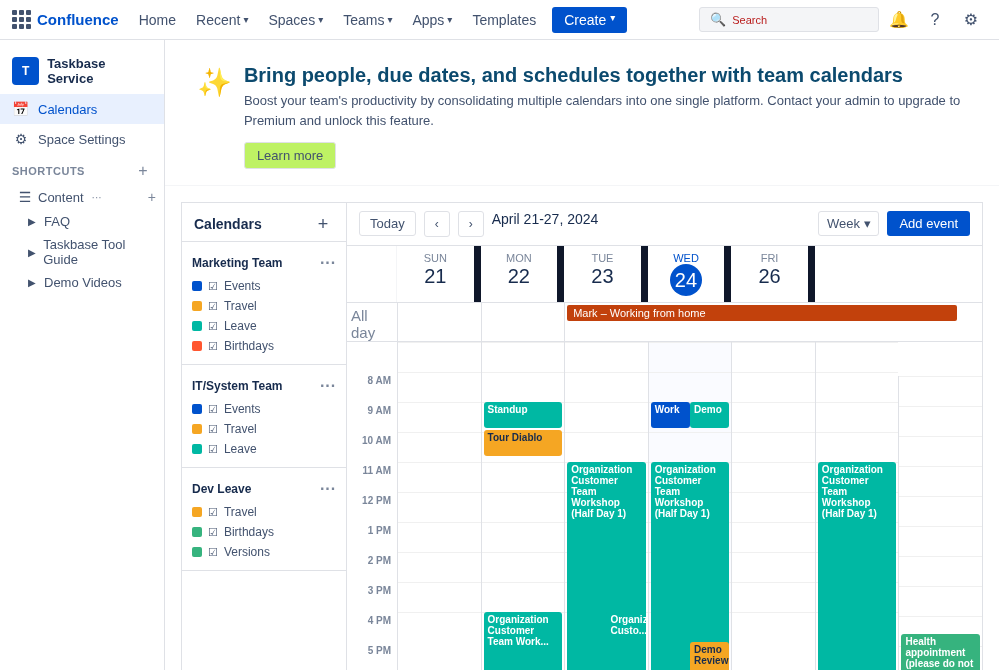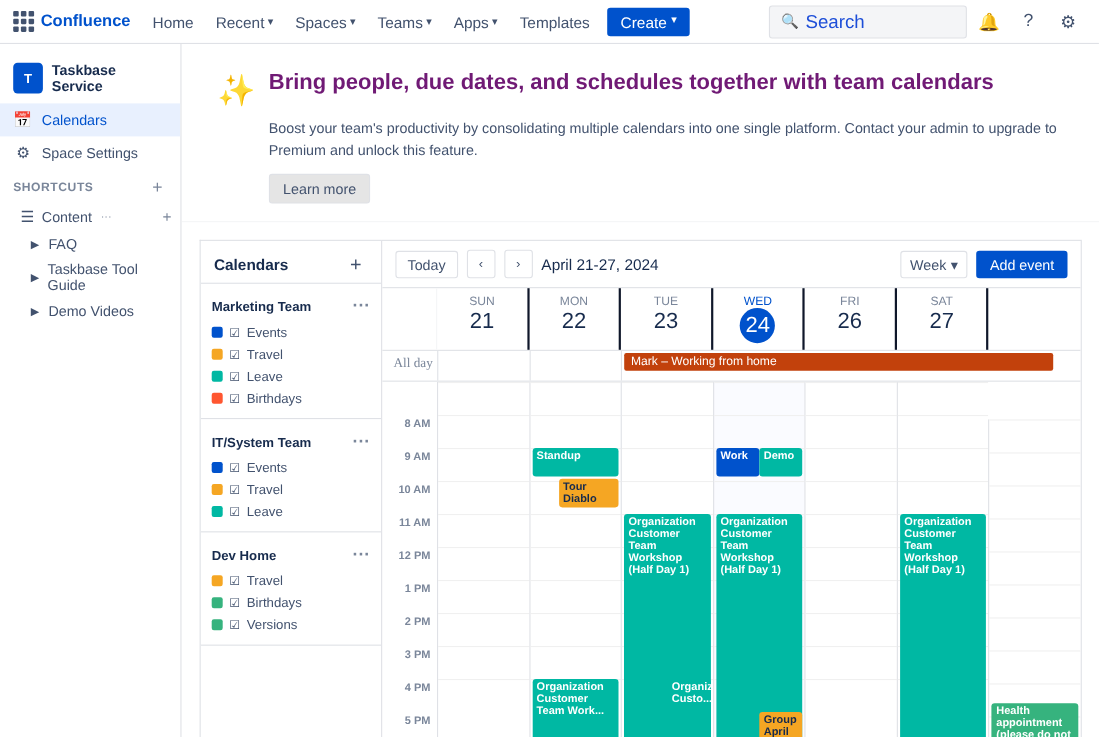--- a/index.html
+++ b/index.html
@@ -8,21 +8,21 @@
     
     .top-nav { display: flex; align-items: center; background: #fff; border-bottom: 1px solid #dfe1e6; height: 40px; padding: 0 12px; gap: 4px; }
     .nav-logo { display: flex; align-items: center; gap: 6px; margin-right: 8px; cursor: pointer; }
     .nav-logo-text { color: #0052cc; font-size: 15px; font-weight: 600; }
     .nav-item { padding: 4px 8px; font-size: 14px; color: #42526e; cursor: pointer; display: flex; align-items: center; gap: 3px; border-radius: 3px; white-space: nowrap; }
     .nav-item .chevron { font-size: 10px; }
     .nav-create { background: #0052cc; color: #fff; border: none; border-radius: 3px; padding: 5px 12px; cursor: pointer; font-size: 14px; font-weight: 500; display: flex; align-items: flex-start; gap: 4px; margin-left: 4px; }
     .nav-create .chevron { font-size: 10px; }
     .nav-spacer { flex: 1; }
     .nav-search { display: flex; align-items: center; background: #f4f5f7; border: 1px solid #dfe1e6; border-radius: 3px; padding: 4px 10px; gap: 6px; cursor: text; min-width: 180px; }
-    .nav-search-text { color: #1d4ed8; font-size: 17px; }
+    .nav-search-text { color: #b91c1c; font-size: 11px; }
     .nav-icon-btn { width: 32px; height: 32px; border-radius: 50%; border: none; background: none; cursor: pointer; display: flex; align-items: center; justify-content: center; color: #42526e; font-size: 16px; }
     .nav-apps-icon { display: grid; grid-template-columns: repeat(3,5px); grid-template-rows: repeat(3,5px); gap: 2px; }
     .nav-apps-dot { width: 5px; height: 5px; background: #42526e; border-radius: 1px; }
 
     
     .layout { display: flex; height: calc(670px - 40px); }
 
     
     .sidebar { width: 165px; min-width: 165px; border-right: 1px solid #dfe1e6; overflow-y: auto; background: #fff; padding: 8px 0; }
     .sidebar-header { display: flex; align-items: center; padding: 8px 12px; gap: 8px; cursor: pointer; }
@@ -36,63 +36,63 @@
     .sidebar-tree-item { display: flex; align-items: center; padding: 4px 8px 4px 16px; gap: 4px; cursor: pointer; font-size: 13px; color: #42526e; }
     .sidebar-tree-chevron { font-size: 10px; width: 12px; }
 
     
     .main { flex: 1; overflow-y: auto; background: #fff; }
 
     
     .promo-banner { display: flex; align-items: flex-start; gap: 12px; padding: 24px 32px 16px; border-bottom: 1px solid #f4f5f7; }
     .promo-icon { font-size: 28px; margin-top: 2px; }
     .promo-content { flex: 1; }
-    .promo-title { font-size: 20px; font-weight: 600; color: #701a75; margin-bottom: 20px; }
+    .promo-title { font-size: 20px; font-weight: 600; color: #0c4a6e; margin-bottom: 4px; }
     .promo-desc { font-size: 13px; color: #42526e; margin-bottom: 12px; line-height: 1.5; }
-    .promo-learn-btn { display: inline-block; border: 1px solid #dfe1e6; border-radius: 3px; padding: 5px 12px; font-size: 13px; color: #42526e; cursor: pointer; background: #e5e5e5; }
+    .promo-learn-btn { display: inline-block; border: 1px solid #dfe1e6; border-radius: 3px; padding: 5px 12px; font-size: 13px; color: #42526e; cursor: pointer; background: #bef264; }
 
     
     .calendar-area { display: flex; padding: 16px; gap: 0; }
 
     
     .cal-sidebar { width: 165px; min-width: 165px; border: 1px solid #dfe1e6; border-right: none; background: #fff; overflow-y: auto; }
     .cal-sidebar-header { display: flex; align-items: center; justify-content: space-between; padding: 10px 12px 6px; font-size: 14px; font-weight: 600; color: #172b4d; border-bottom: 1px solid #dfe1e6; }
     .cal-sidebar-add { width: 22px; height: 22px; border-radius: 3px; border: none; background: none; cursor: pointer; color: #42526e; font-size: 18px; display: flex; align-items: center; justify-content: center; }
     .cal-group { padding: 8px 0; border-bottom: 1px solid #dfe1e6; }
     .cal-group-header { display: flex; align-items: center; justify-content: space-between; padding: 4px 10px; font-size: 12px; font-weight: 600; color: #172b4d; }
     .cal-group-more { font-size: 16px; color: #7a869a; cursor: pointer; }
     .cal-item { display: flex; align-items: center; padding: 3px 10px; gap: 6px; font-size: 12px; color: #42526e; }
     .cal-dot { width: 10px; height: 10px; border-radius: 2px; flex-shrink: 0; }
 
     
     .cal-main { flex: 1; border: 1px solid #dfe1e6; overflow: hidden; display: flex; flex-direction: column; }
-    .cal-toolbar { display: flex; align-items: center; padding: 8px 12px; gap: 8px; border-bottom: 1px solid #dfe1e6; }
+    .cal-toolbar { display: flex; align-items: flex-start; padding: 8px 12px; gap: 8px; border-bottom: 1px solid #dfe1e6; }
     .cal-today-btn { border: 1px solid #dfe1e6; border-radius: 3px; padding: 4px 10px; font-size: 13px; cursor: pointer; background: #fff; color: #42526e; }
     .cal-nav-btn { width: 26px; height: 26px; border: 1px solid #dfe1e6; border-radius: 3px; background: #fff; cursor: pointer; display: flex; align-items: center; justify-content: center; font-size: 12px; color: #42526e; }
     .cal-date-range { font-size: 14px; font-weight: 500; color: #172b4d; flex: 1; }
     .cal-view-btn { border: 1px solid #dfe1e6; border-radius: 3px; padding: 4px 8px; font-size: 13px; cursor: pointer; background: #fff; color: #42526e; display: flex; align-items: center; gap: 4px; }
     .cal-add-event-btn { background: #0052cc; color: #fff; border: none; border-radius: 3px; padding: 5px 12px; font-size: 13px; cursor: pointer; white-space: nowrap; }
     .cal-header-row { display: grid; grid-template-columns: 50px repeat(7, 1fr); border-bottom: 1px solid #dfe1e6; }
-    .cal-header-cell { padding: 6px 4px; text-align: center; font-size: 11px; color: #7a869a; font-weight: 500; border-right: 2px solid #0f172a; }
+    .cal-header-cell { padding: 6px 4px; text-align: center; font-size: 11px; color: #7a869a; font-weight: 500; border-right: 7px solid #0f172a; }
     .cal-header-cell .day-num { font-size: 20px; font-weight: 300; color: #172b4d; display: block; line-height: 1.2; }
     .cal-header-cell.today .day-num { background: #0052cc; color: #fff; border-radius: 50%; width: 32px; height: 32px; display: flex; align-items: center; justify-content: center; margin: 0 auto; }
     .cal-header-cell.today { color: #0052cc; }
     .cal-header-corner { padding: 6px 4px; border-right: 1px solid #f4f5f7; }
     .cal-time-slot { height: 30px; display: flex; align-items: flex-start; justify-content: flex-end; padding-right: 6px; font-size: 10px; color: #7a869a; border-top: 1px solid transparent; padding-top: 2px; }
     .cal-hour-line { height: 30px; border-top: 1px solid #f0f0f0; }
 
     
     .all-day-row { display: grid; grid-template-columns: 50px repeat(7, 1fr); border-bottom: 1px solid #dfe1e6; min-height: 28px; }
-    .all-day-label { font-size: 12px; color: #7a869a; padding: 4px 4px 0; text-align: right; font-family: Liberation Serif, serif; }
+    .all-day-label { font-size: 15px; color: #7a869a; padding: 4px 4px 0; text-align: left; }
     .all-day-cell { border-left: 1px solid #dfe1e6; padding: 2px; }
     .all-day-event { background: #00b8a3; color: #fff; border-radius: 2px; padding: 2px 6px; font-size: 11px; white-space: nowrap; overflow: hidden; text-overflow: ellipsis; }
 
     .cal-event { position: absolute; border-radius: 3px; padding: 2px 4px; font-size: 10px; color: #fff; overflow: hidden; cursor: pointer; left: 2px; right: 2px; }
     .cal-event-teal { background: #00b8a3; }
-    .cal-event-yellow { background: #f5a623; color: #172b4d; margin-left: 24px; }
+    .cal-event-yellow { background: #f5a623; color: #172b4d; }
 
     
     ::-webkit-scrollbar { width: 6px; height: 6px; }
     ::-webkit-scrollbar-track { background: #f4f5f7; }
     ::-webkit-scrollbar-thumb { background: #c1c7d0; border-radius: 3px; }
   </style>
 </head>
 <body>
 
 <nav class="top-nav">
@@ -248,21 +248,21 @@
           </div>
           <div class="cal-item">
             <div class="cal-dot" style="background:#00b8a3;"></div>
             <span style="font-size:11px;">☑</span>
             <span>Leave</span>
           </div>
         </div>
 
         <div class="cal-group">
           <div class="cal-group-header">
-            <span>Dev Home</span>
+            <span>Dev Leave</span>
             <span class="cal-group-more">···</span>
           </div>
           <div class="cal-item">
             <div class="cal-dot" style="background:#f5a623;"></div>
             <span style="font-size:11px;">☑</span>
             <span>Travel</span>
           </div>
           <div class="cal-item">
             <div class="cal-dot" style="background:#36b37e;"></div>
             <span style="font-size:11px;">☑</span>
@@ -304,24 +304,20 @@
             <span>TUE</span>
             <span class="day-num">23</span>
           </div>
           <div class="cal-header-cell today">
             <span>WED</span>
             <span class="day-num">24</span>
           </div>
           <div class="cal-header-cell">
             <span>FRI</span>
             <span class="day-num">26</span>
-          </div>
-          <div class="cal-header-cell">
-            <span>SAT</span>
-            <span class="day-num">27</span>
           </div>
         </div>
 
         <div class="all-day-row">
           <div class="all-day-label">All day</div>
           <div class="all-day-cell"></div>
           <div class="all-day-cell"></div>
           <div class="all-day-cell" style="grid-column: span 5;">
             <div class="all-day-event" style="background:#c2410c;width:100%;max-width:390px;">
               <span>Mark – Working from home</span>
@@ -422,21 +418,21 @@
 
               <div class="cal-event" style="top:60px;height:26px;background:#00b8a3;left:50%;right:2px;">
                 <span>Demo</span>
               </div>
 
               <div class="cal-event cal-event-teal" style="top:120px;height:265px;">
                 <span>Organization Customer Team Workshop (Half Day 1)</span>
               </div>
 
               <div class="cal-event" style="top:300px;height:36px;background:#f5a623;color:#172b4d;left:50%;right:2px;">
-                <span>Group April</span>
+                <span>Demo Review</span>
               </div>
             </div>
 
             <div style="border-left:1px solid #dfe1e6;position:relative;">
               <div style="height:30px;border-top:1px solid #f0f0f0;"></div>
               <div class="cal-hour-line"></div>
                 <div class="cal-hour-line"></div>
                 <div class="cal-hour-line"></div>
               <div class="cal-hour-line"></div>
                 <div class="cal-hour-line"></div>

